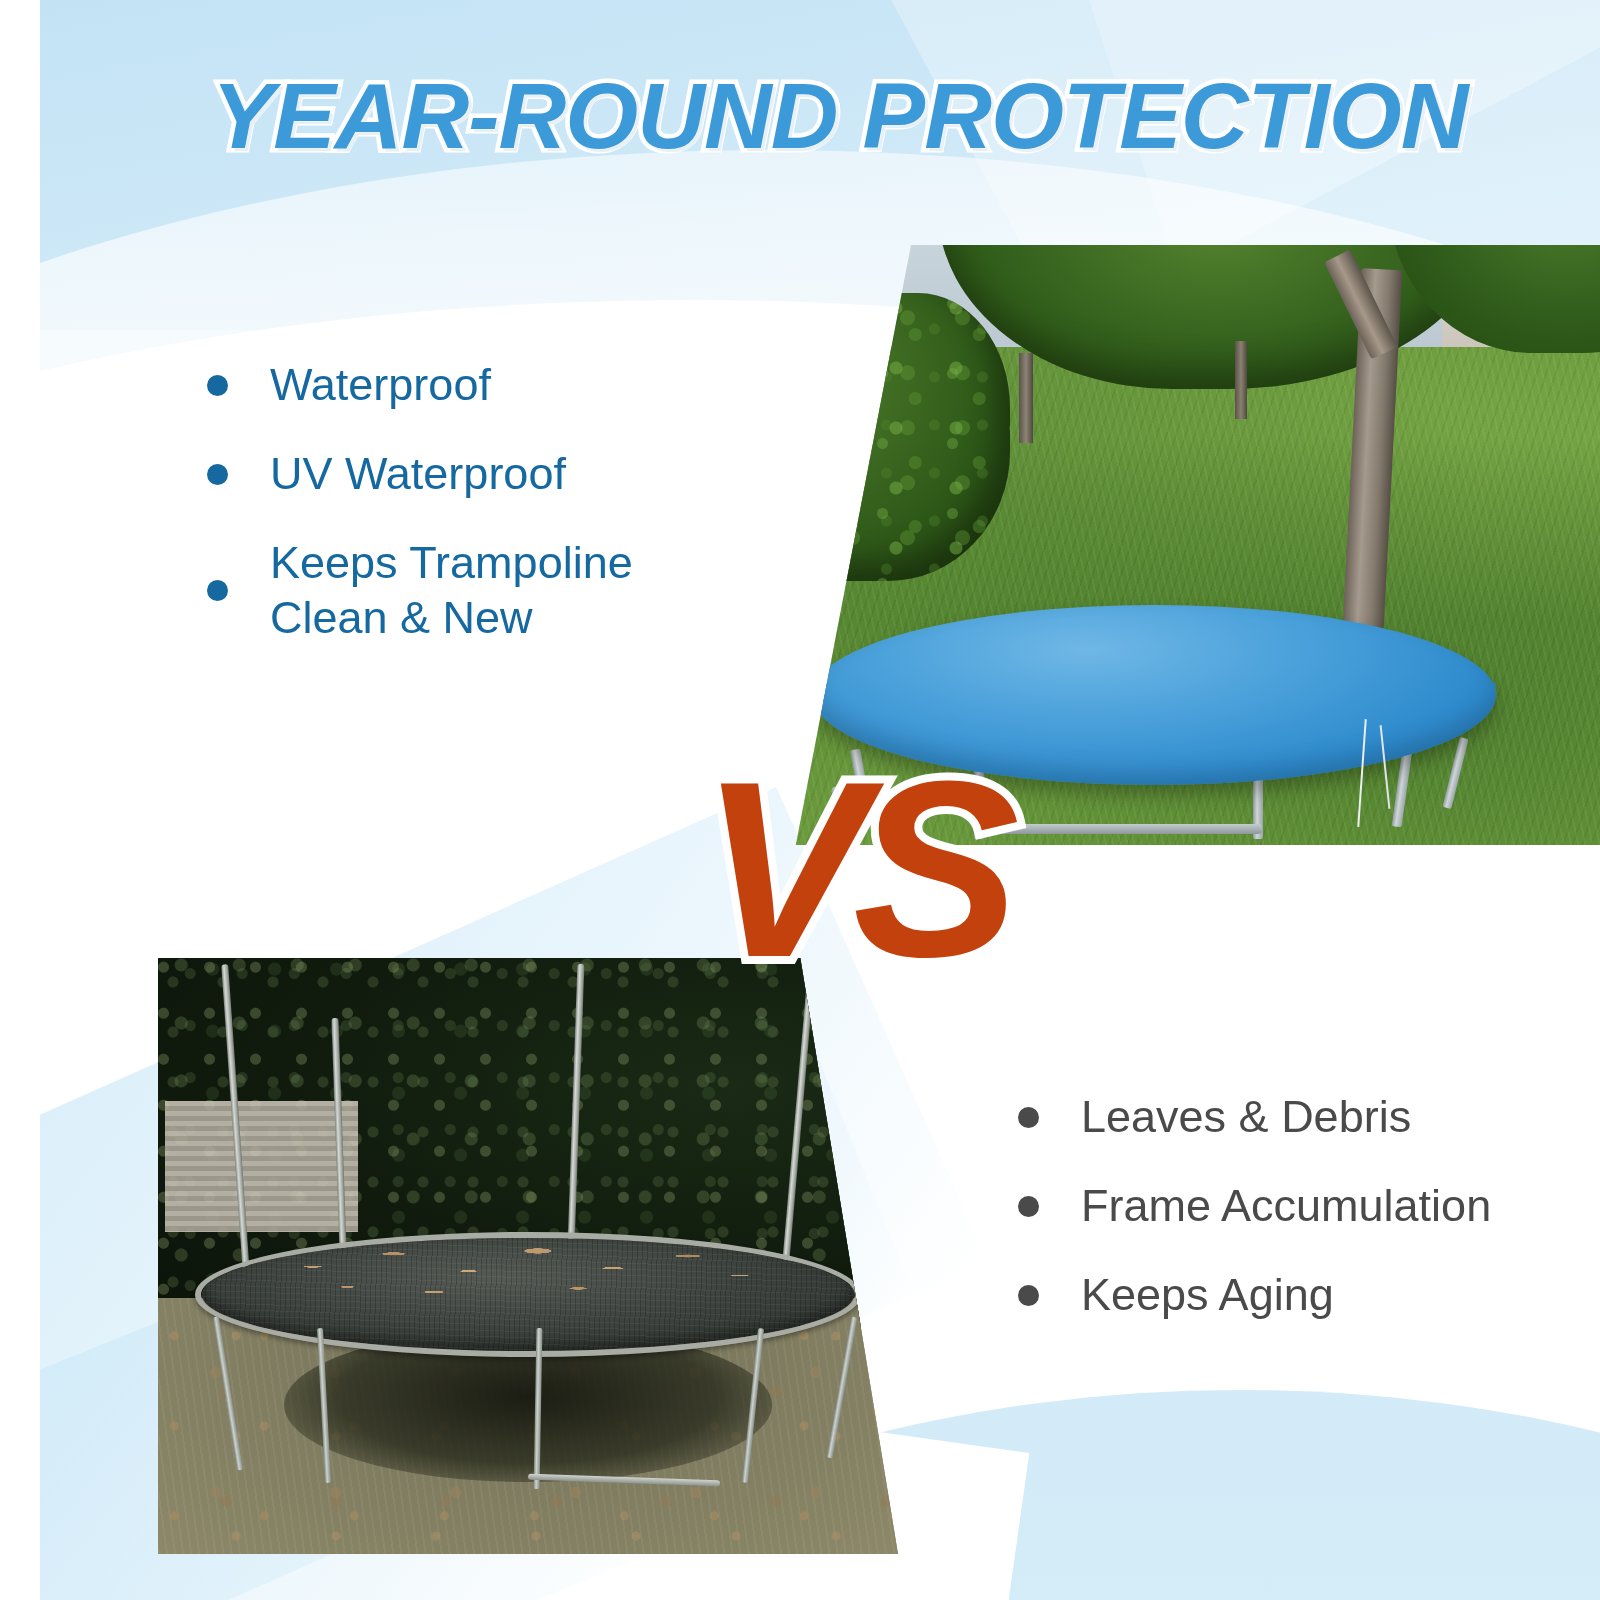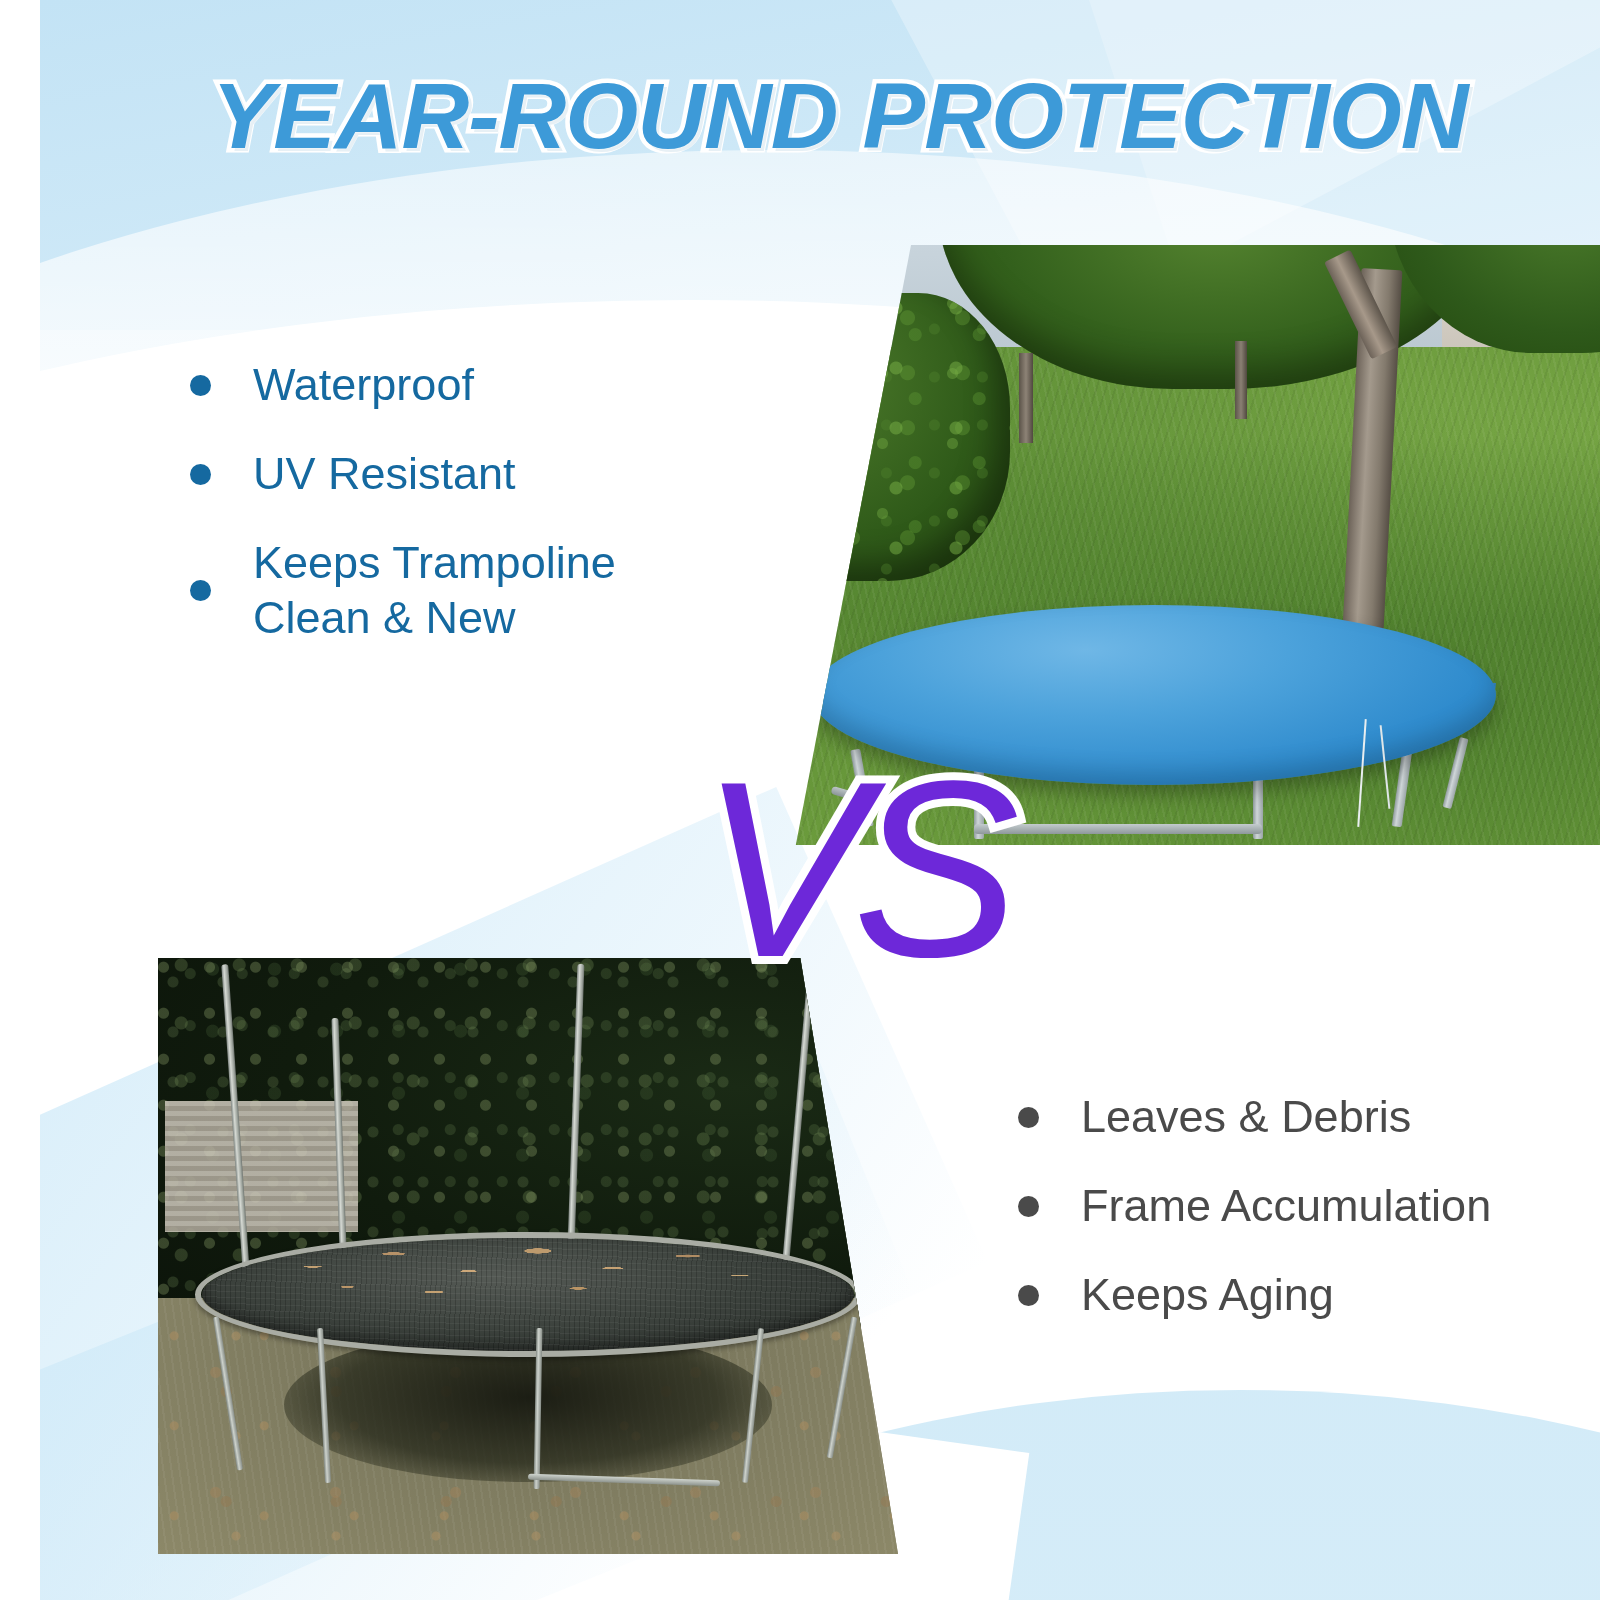--- a/index.html
+++ b/index.html
@@ -378,36 +378,36 @@
     background: linear-gradient(180deg, #cfd4ce 0%, #8d938d 100%);
     border-radius: 4px;
     transform: rotate(2deg);
   }
 
   
   .vs {
     position: absolute;
     left: 660px; top: 745px;
     font-size: 250px;
-    font-weight: 400;
+    font-weight: 700;
     font-style: italic;
-    color: #6d28d9;
+    color: #c2410c;
     letter-spacing: -14px;
     line-height: 1;
     -webkit-text-stroke: 16px #ffffff;
     paint-order: stroke fill;
     white-space: nowrap;
   }
 
   
   .list {
     position: absolute;
   }
   .list-top {
-    left: 150px; top: 358px;
+    left: 167px; top: 358px;
     width: 520px;
   }
   .list-bottom {
     left: 978px; top: 1090px;
     width: 530px;
   }
   .li {
     display: flex;
     align-items: center;
     margin-bottom: 34px;
@@ -500,21 +500,21 @@
 
   <div class="vs">VS</div>
 
   <div class="list list-top">
     <div class="li">
       <span class="dot"></span>
       <span class="txt">Waterproof</span>
     </div>
     <div class="li">
       <span class="dot"></span>
-      <span class="txt">UV Resistant</span>
+      <span class="txt">UV Waterproof</span>
     </div>
     <div class="li two-line">
       <span class="dot"></span>
       <span class="txt">Keeps Trampoline Clean &amp; New</span>
     </div>
   </div>
 
   <div class="list list-bottom">
     <div class="li">
       <span class="dot"></span>

